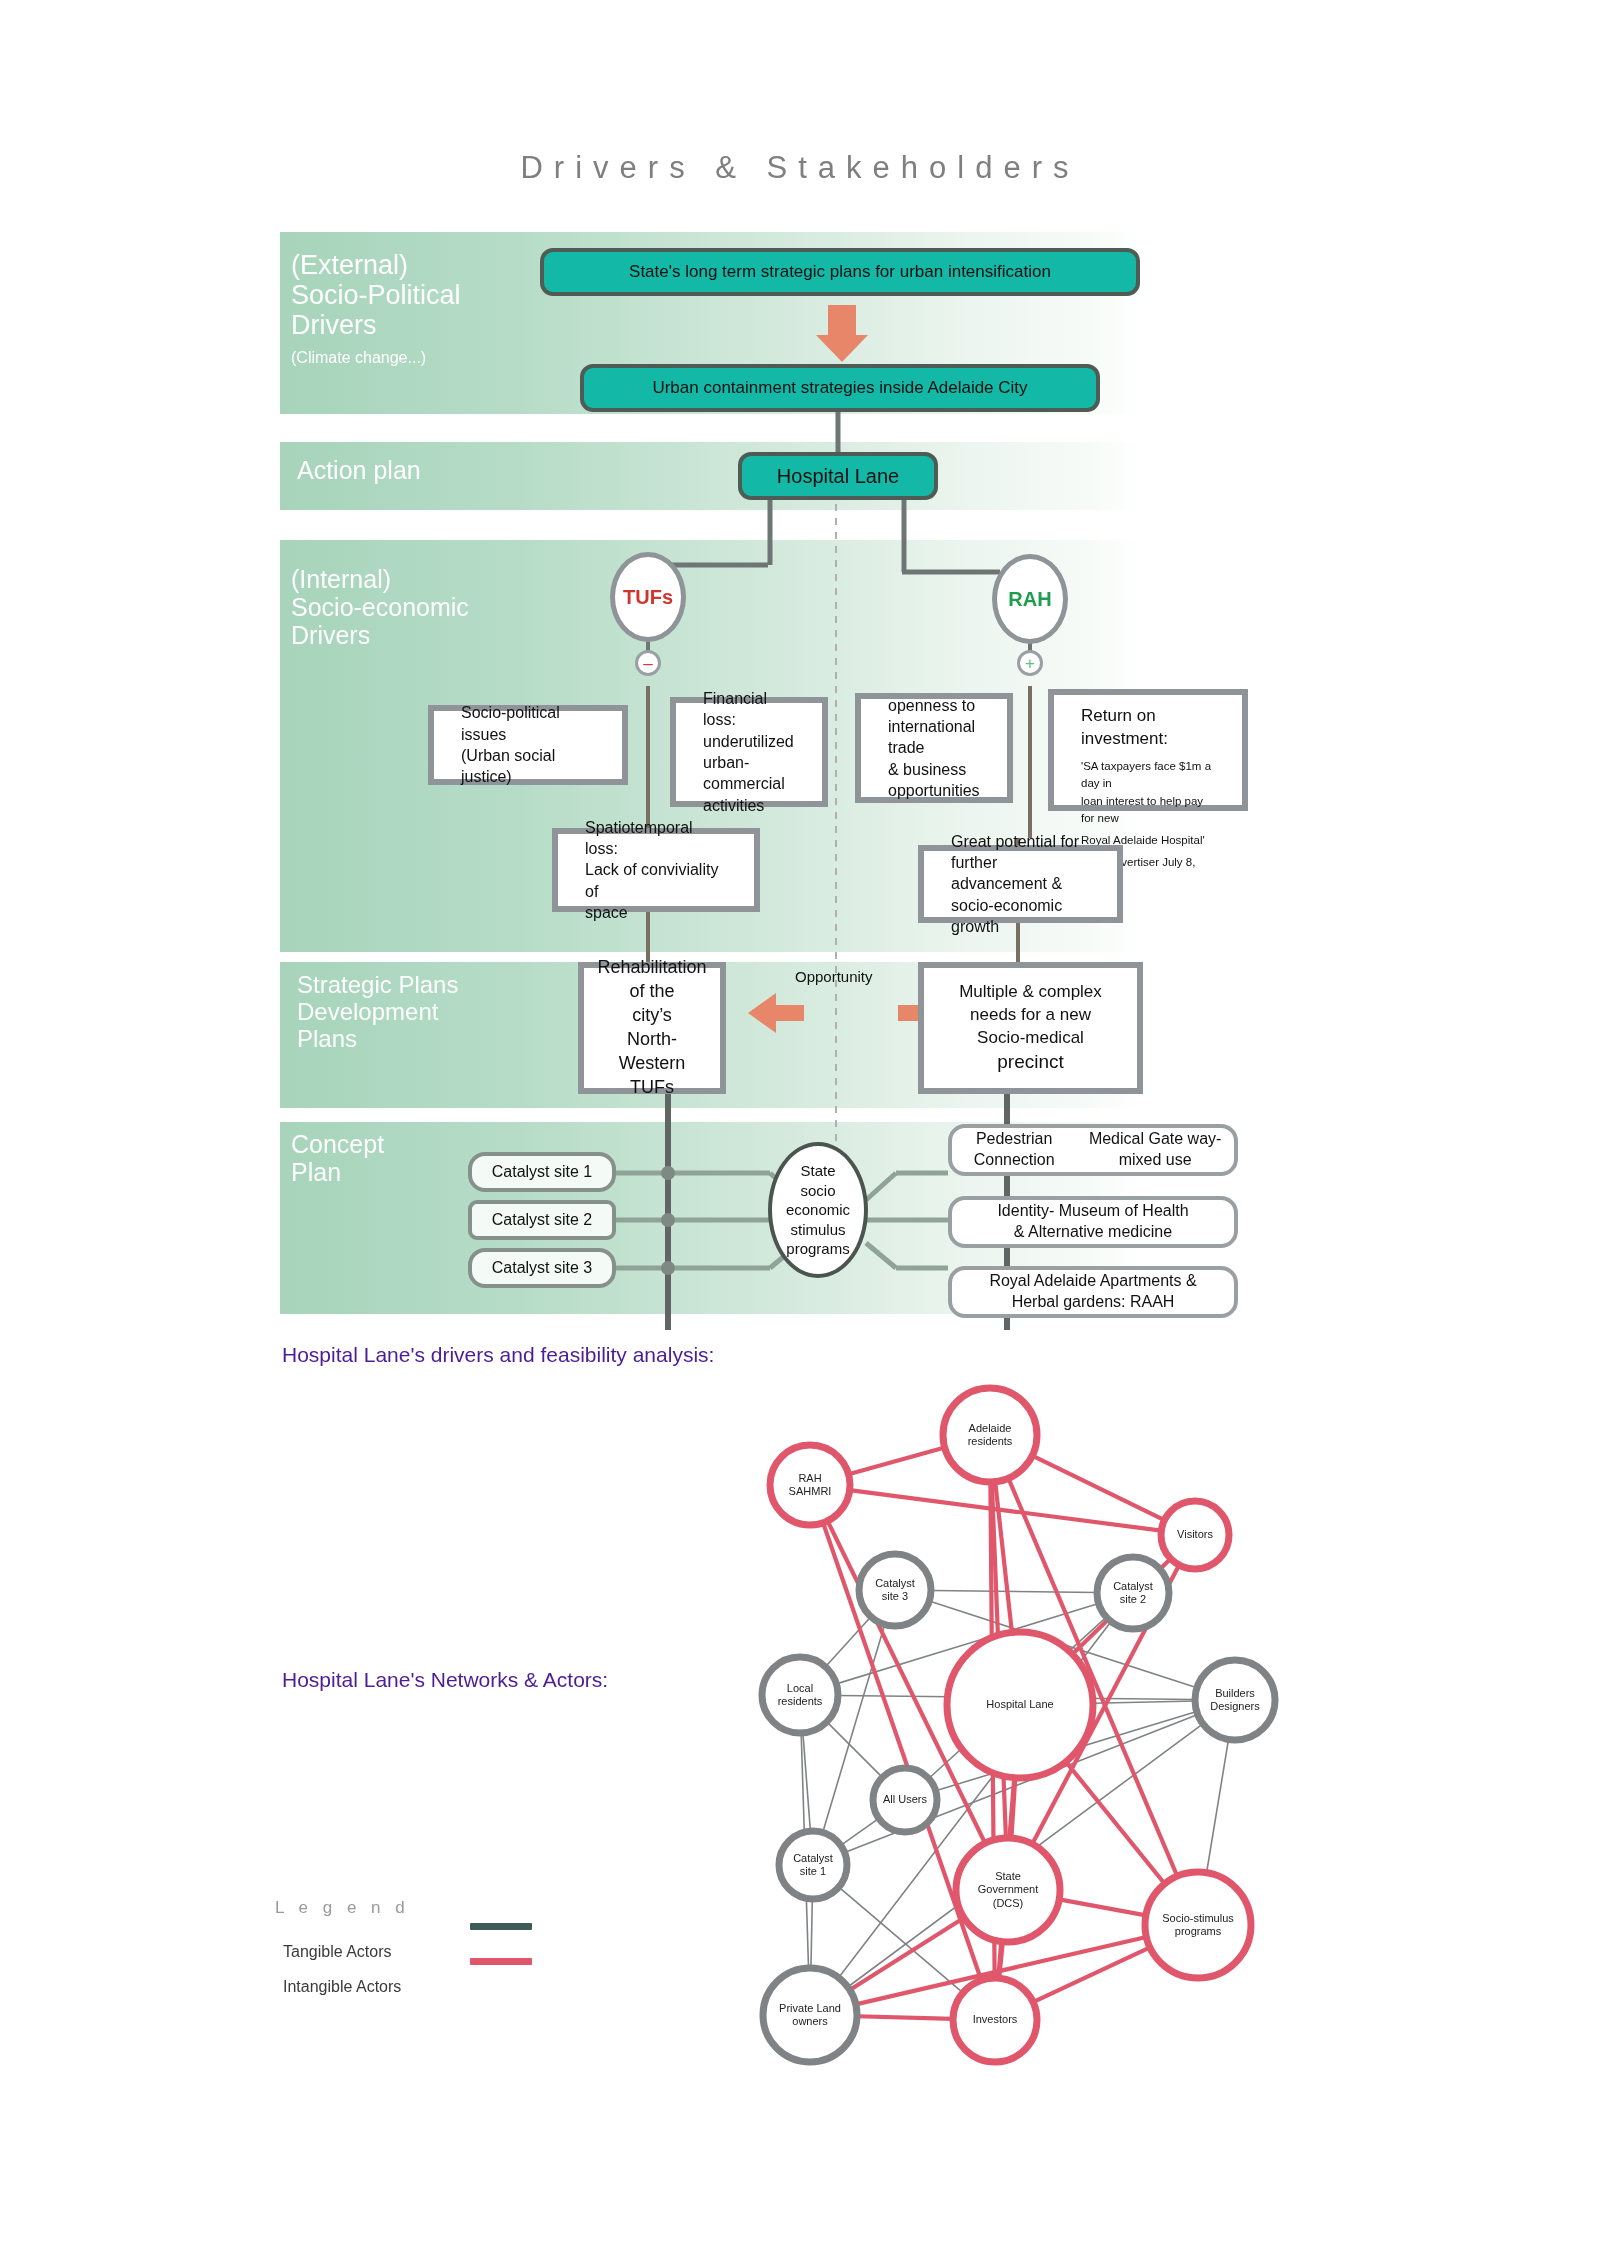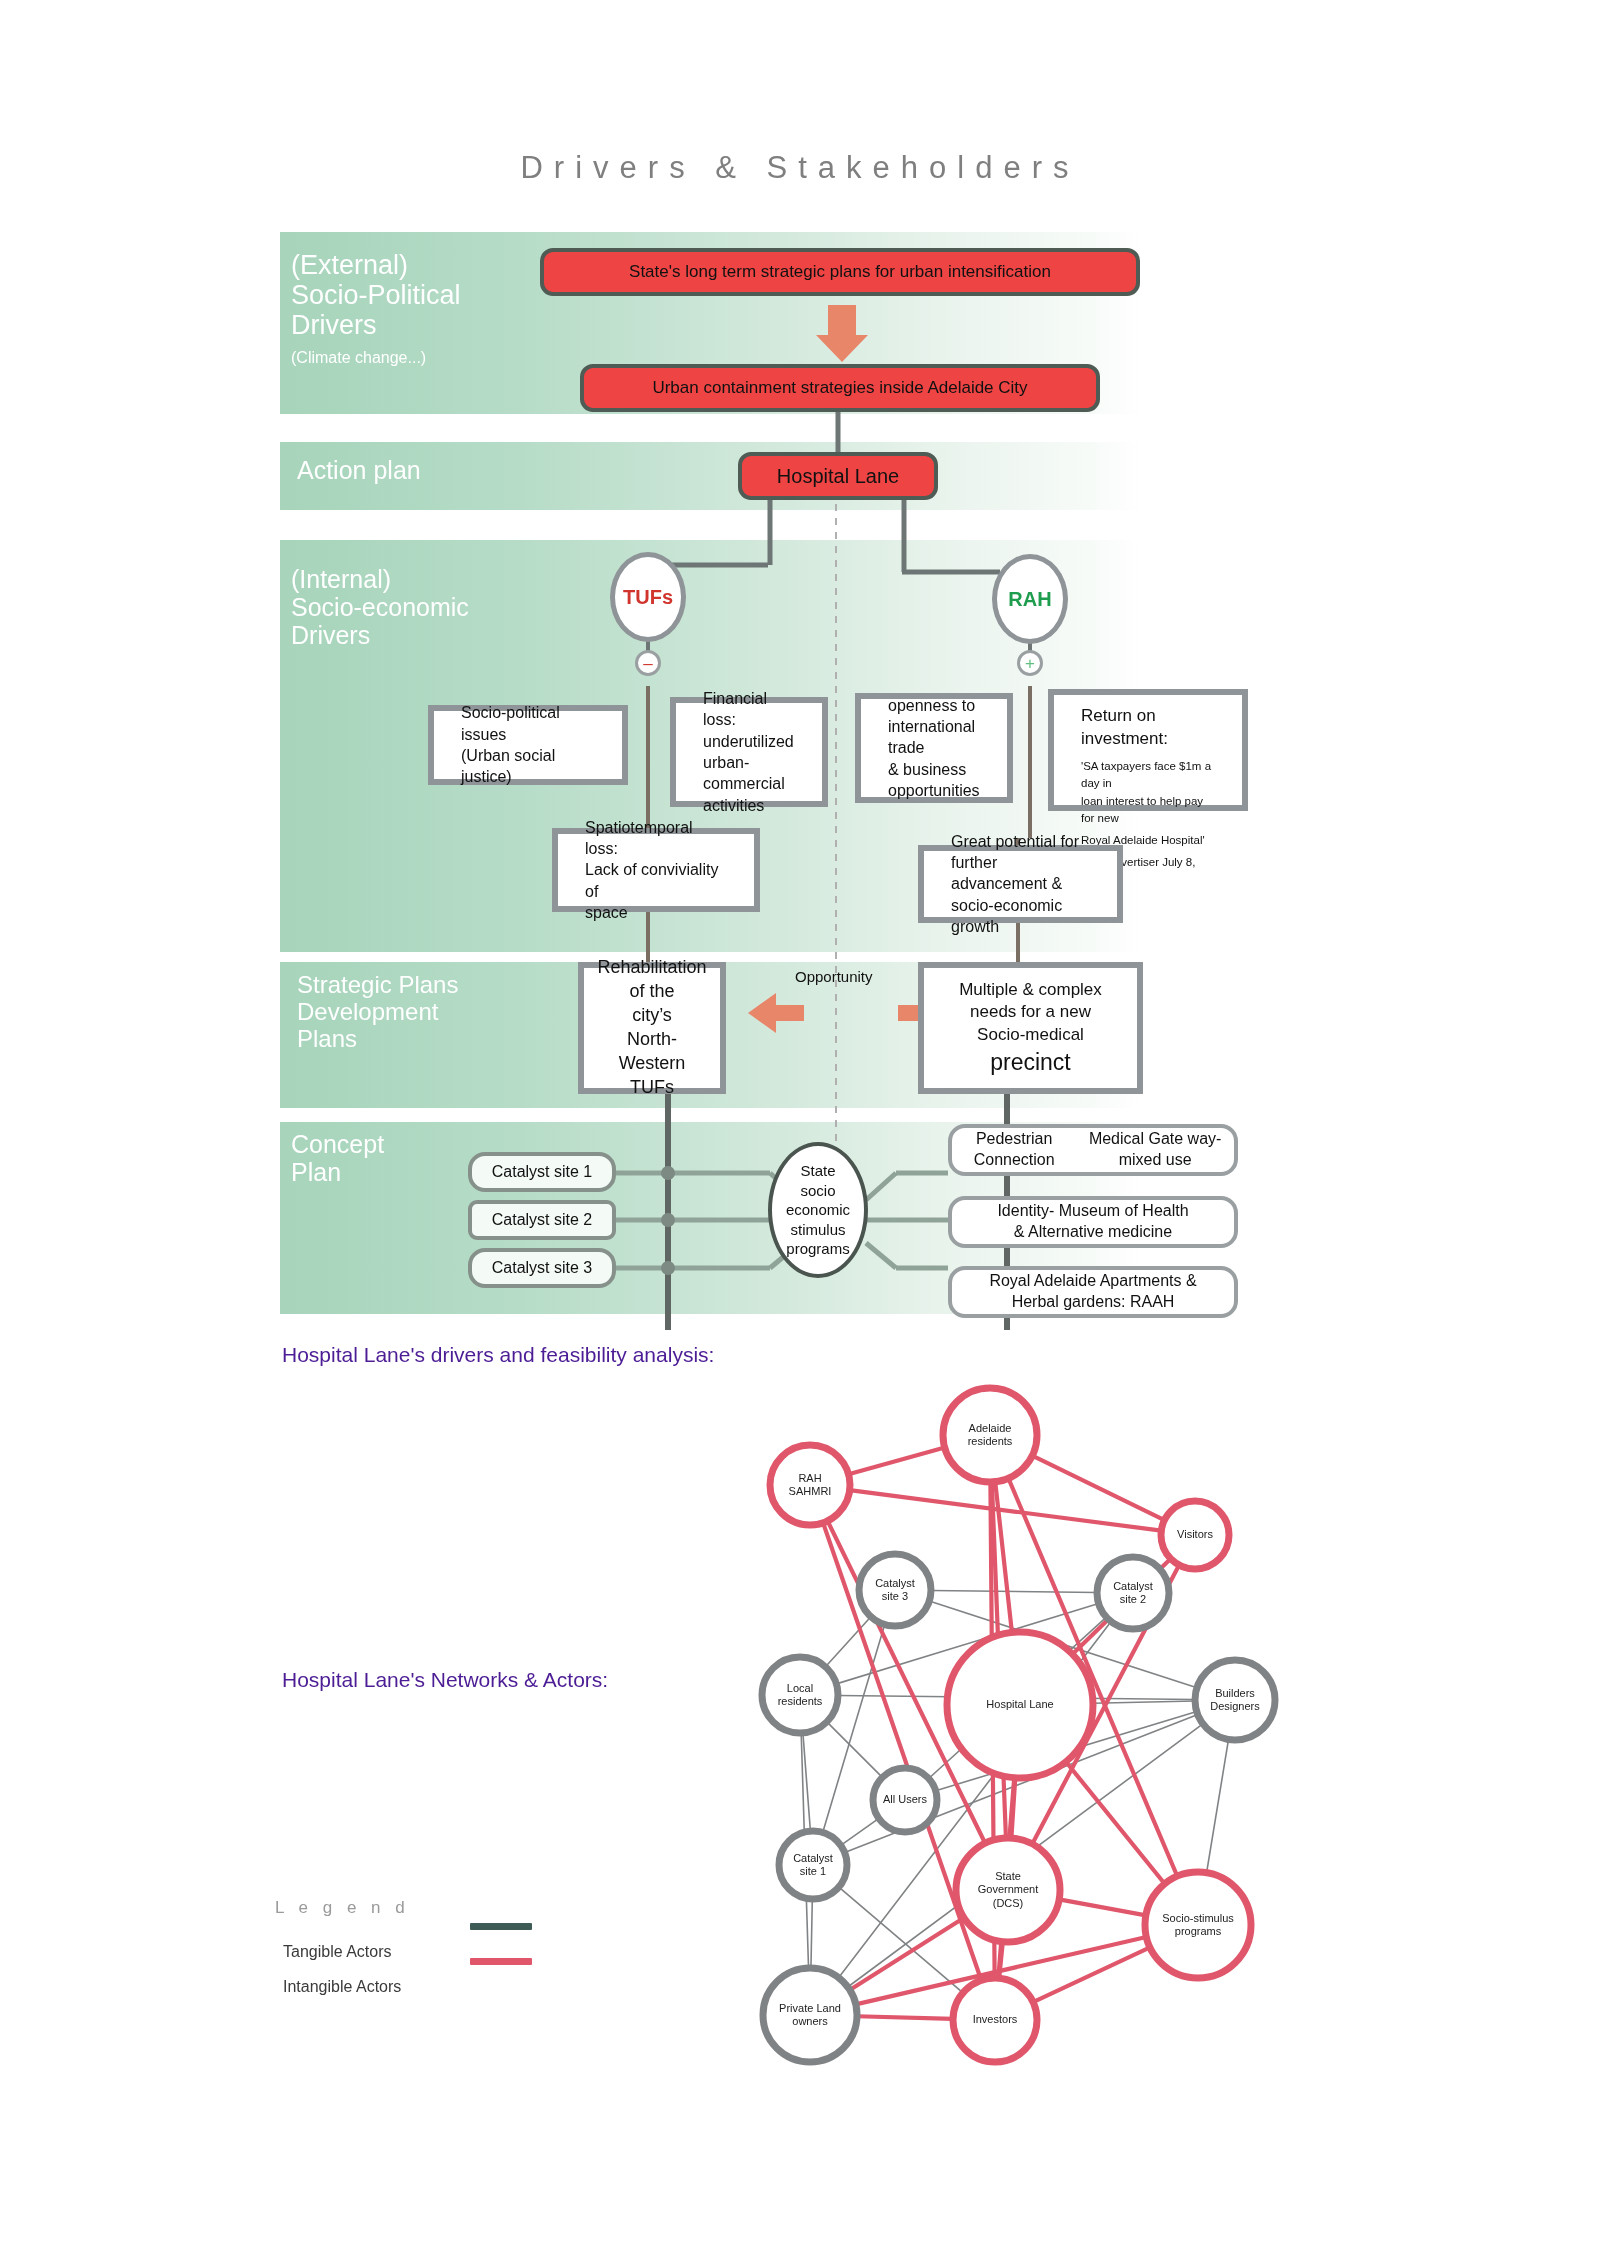--- a/index.html
+++ b/index.html
@@ -15,21 +15,21 @@
 
   
   .band{position:absolute;
         background:linear-gradient(90deg,#a7d4bb 0%,#b6dcc7 28%,#d3e9dc 58%,#ecf5ef 80%,#f7fbf8 94%,#ffffff 100%);}
   .band-label{position:absolute;color:#ffffff;font-weight:400;line-height:1.12;}
 
   
   #wires{position:absolute;left:0;top:0;width:1600px;height:2262px;pointer-events:none;}
 
   
-  .pill{position:absolute;box-sizing:border-box;background:#ef4444;
+  .pill{position:absolute;box-sizing:border-box;background:#14b8a6;
         border:4px solid #4e5c55;border-radius:13px;
         display:flex;align-items:center;justify-content:center;
         font-size:17px;color:#111;text-align:center;line-height:1.25;}
   
   .sqbox{position:absolute;box-sizing:border-box;background:#ffffff;
         border:6px solid #8e9497;
         display:flex;flex-direction:column;justify-content:center;
         padding:8px 27px;font-size:16px;color:#111;line-height:1.33;}
   .sqbox .hd{font-size:17px;margin-bottom:8px;}
   .sqbox .fine{font-size:11.5px;line-height:1.5;}
@@ -215,21 +215,21 @@
     <div>Rehabilitation</div>
     <div>of the city’s</div>
     <div>North-Western</div>
     <div>TUFs</div>
   </div>
 
   <div class="sqbox" style="left:918px;top:962px;width:225px;height:132px;align-items:center;text-align:center;font-size:17px;">
     <div>Multiple &amp; complex</div>
     <div>needs for a new</div>
     <div>Socio-medical</div>
-    <div style="font-size:23px;">precinct</div>
+    <div style="font-size:19px;">precinct</div>
   </div>
 
   <div class="opp-label" style="left:795px;top:968px;">Opportunity</div>
 
   <div class="lpill catalyst" style="left:468px;top:1152px;width:148px;height:40px;">Catalyst site 1</div>
   <div class="lpill catalyst" style="left:468px;top:1200px;width:148px;height:40px;border-radius:9px;">Catalyst site 2</div>
   <div class="lpill catalyst" style="left:468px;top:1248px;width:148px;height:40px;">Catalyst site 3</div>
 
   <div class="oval" style="left:768px;top:1142px;width:100px;height:136px;flex-direction:column;">
     <div>State</div>

